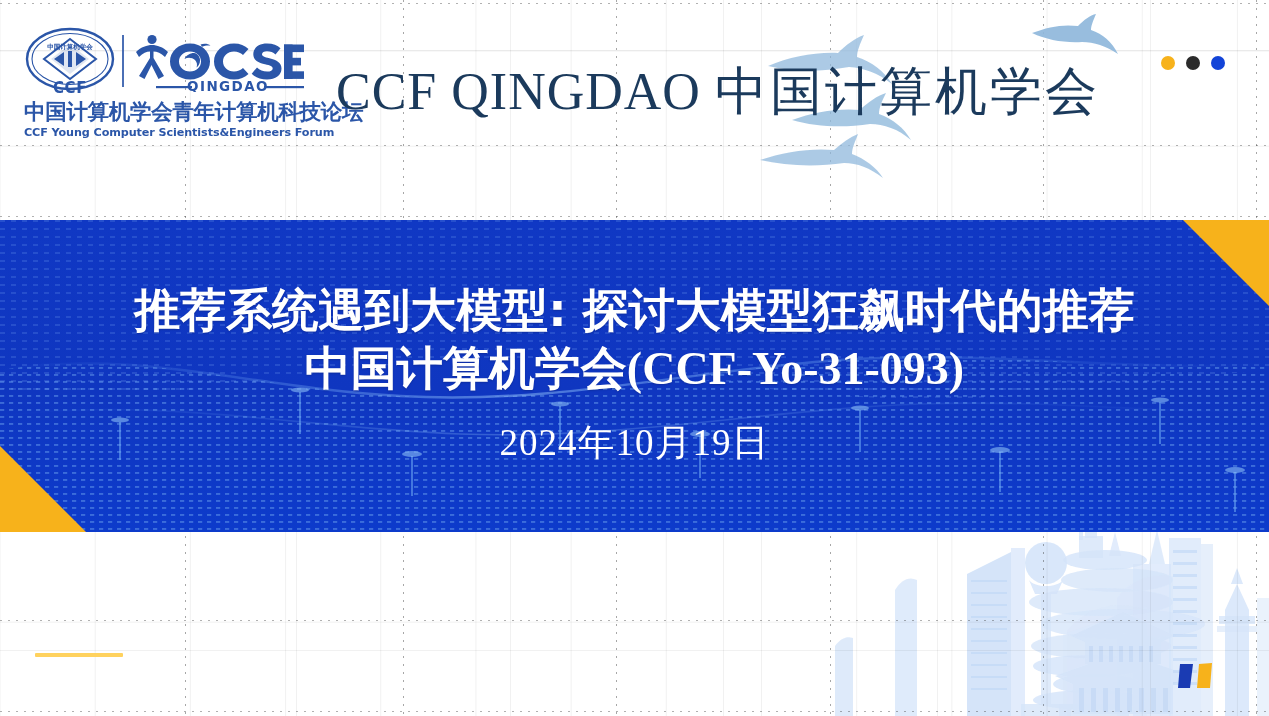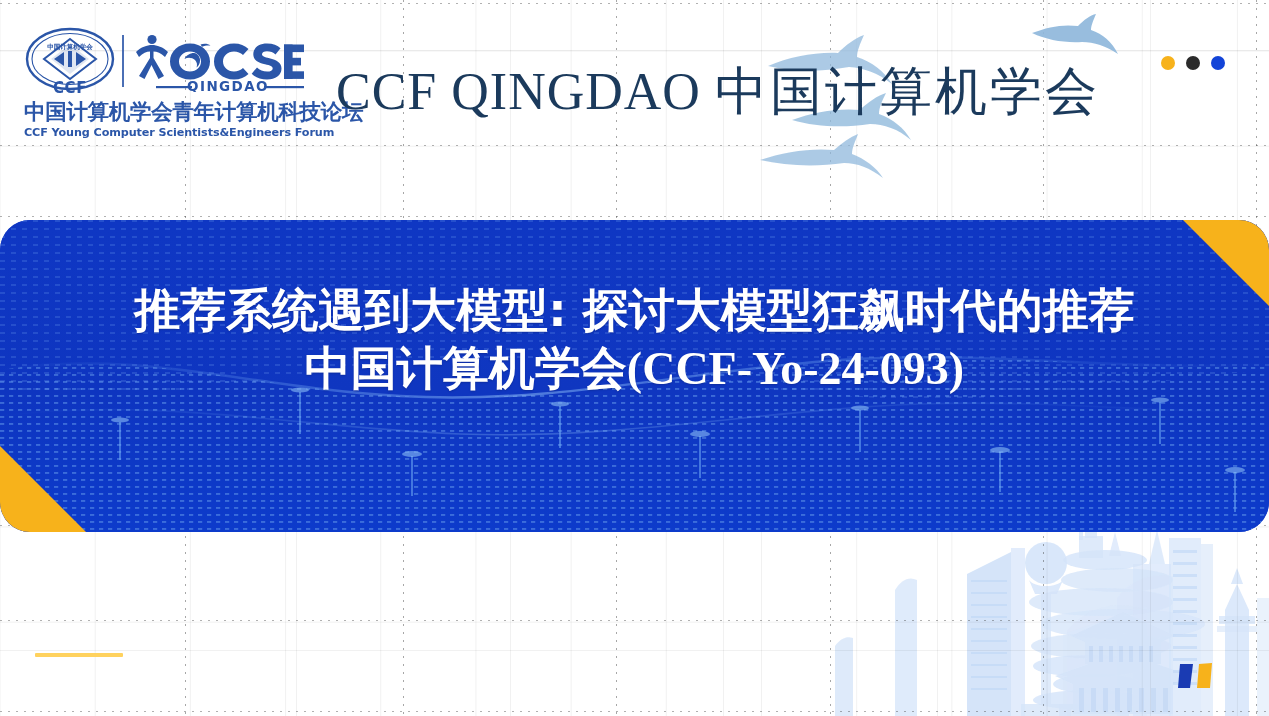--- a/index.html
+++ b/index.html
@@ -41,21 +41,21 @@
 
   
   .gulls{position:absolute;left:760px;top:0;width:509px;height:200px;z-index:18;pointer-events:none;}
 
   
   .dots{position:absolute;right:44px;top:56px;display:flex;gap:11px;z-index:24;}
   .dots i{display:block;width:14px;height:14px;border-radius:50%;}
 
   
   .banner{position:absolute;left:0;top:220px;width:1269px;height:312px;z-index:10;
-      background:#1038c4;overflow:hidden;border-radius:30px;}
+      background:#1038c4;overflow:hidden;}
   .mesh{position:absolute;inset:0;opacity:.85;}
   .banner-tri-tr{position:absolute;right:0;top:0;width:0;height:0;z-index:3;
       border-top:86px solid #f7b21b;border-left:86px solid transparent;}
   .banner-tri-bl{position:absolute;left:0;bottom:0;width:0;height:0;z-index:3;
       border-bottom:86px solid #f7b21b;border-right:86px solid transparent;}
 
   .banner-inner{position:absolute;inset:0;z-index:8;display:flex;flex-direction:column;
       align-items:center;justify-content:flex-start;padding-top:62px;box-sizing:border-box;}
   .main-title{font-family:"DejaVu Sans",sans-serif;font-weight:bold;color:#ffffff;
       font-size:46px;line-height:1.26;text-align:center;max-width:1200px;letter-spacing:0px;
@@ -243,22 +243,23 @@
         <ellipse cx="1235" cy="250" rx="10" ry="3"></ellipse>
       </g>
     </svg>
 
     <div class="banner-tri-tr"></div>
     <div class="banner-tri-bl"></div>
 
     <div class="banner-inner">
       <div class="main-title">
         <div>推荐系统遇到大模型: 探讨大模型狂飙时代的推荐</div>
-        <div><span>中国计算机学会</span><span class="lat">(CCF-Yo-24-093)</span></div>
+        <div><span>中国计算机学会</span><span class="lat">(CCF-Yo-31-093)</span></div>
       </div>
+      <div class="date-line">2024年10月19日</div>
     </div>
   </div>
 
   <svg class="skyline" viewBox="0 0 520 188">
     <g fill="#d3e3f9" opacity=".95">
       <path d="M86 188 L86 118 C92 110 98 108 104 110 L104 188 Z" opacity=".8"></path>
       <path d="M146 188 L146 62 C152 52 160 48 168 52 L168 188 Z" opacity=".75"></path>
       <path d="M218 188 L218 46 L262 24 L262 188 Z"></path>
       <g opacity=".6" fill="#bcd6f6">
         <rect x="222" y="52" width="36" height="2"></rect>

